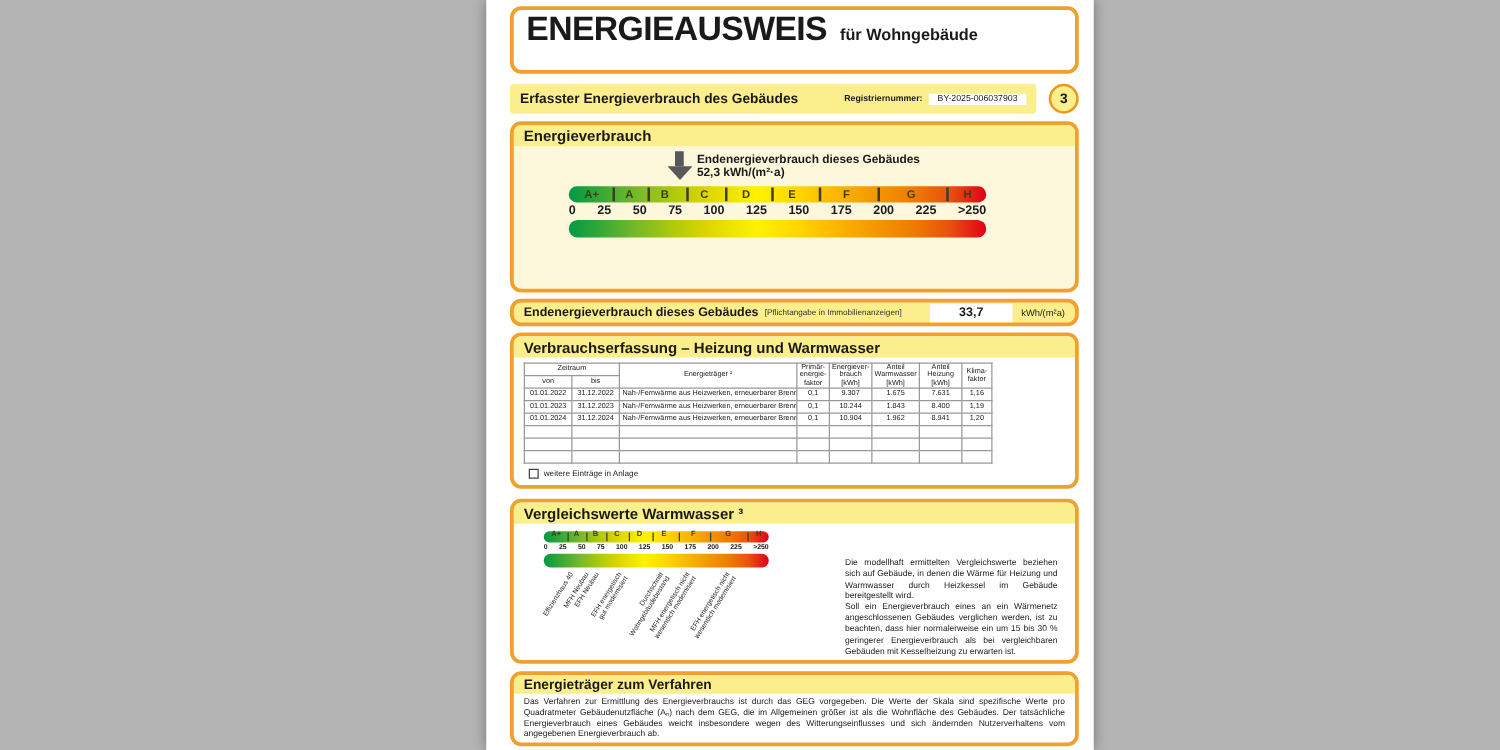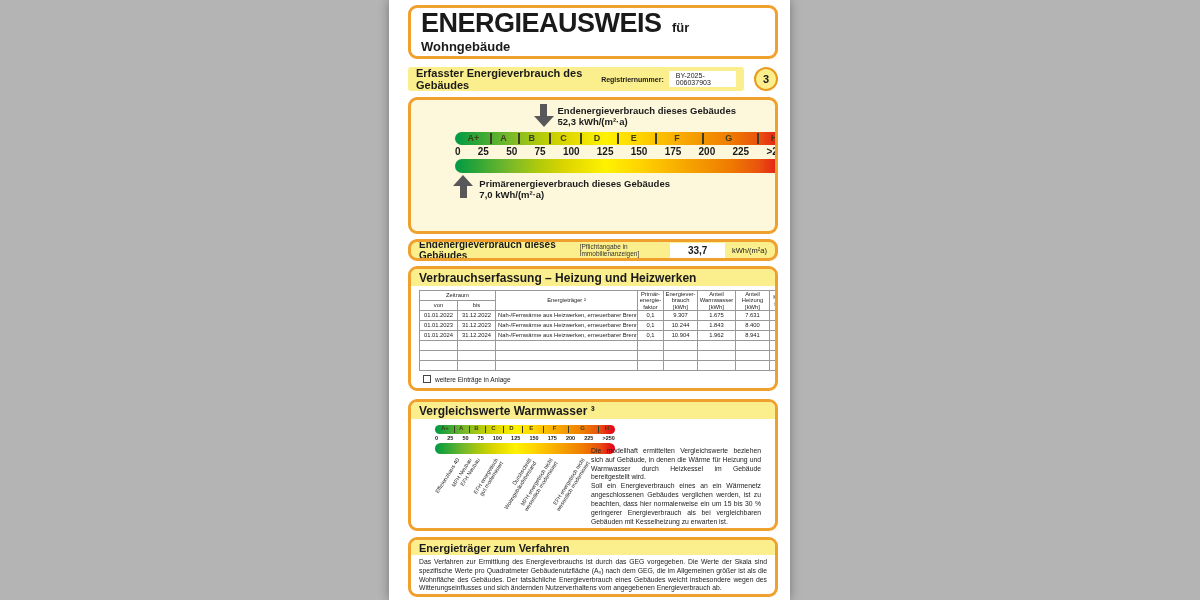--- a/index.html
+++ b/index.html
@@ -1,17 +1,17 @@
 <!DOCTYPE html>
 <html><head>
 <meta charset="utf-8">
 <style>
   html,body{margin:0;padding:0;width:1200px;height:600px;overflow:hidden;
     background:#b4b4b4;font-family:"Liberation Sans",sans-serif;color:#1a1a1a;}
-  .page{position:absolute;left:389px;top:0;width:401px;height:600px;background:#fff;
+  .page{position:absolute;left:389px;top:0;width:486px;height:600px;background:#fff;
     box-shadow:0 0 10px rgba(0,0,0,.35);padding:0 12px 0 19px;box-sizing:border-box;}
   .obox{border:3px solid #efa02d;border-radius:9px;overflow:hidden;background:#fff;}
   .band{background:#fbee8c;}
   .pre{white-space:pre-line;}
 
   
   .titlebox{margin-top:5px;padding:2px 10px 4px;height:42px;}
   .h-title{font-size:27px;font-weight:bold;letter-spacing:-.5px;line-height:1.0;}
   .h-sub{font-size:13px;font-weight:bold;margin-left:6px;}
   .h-law{font-size:7.5px;margin-top:1px;}
@@ -102,20 +102,21 @@
   <div class="secrow">
     <div class="band secbar">
       <span class="t">Erfasster Energieverbrauch des Gebäudes</span>
       <span class="rl">Registriernummer:</span>
       <span class="rv">BY-2025-006037903</span>
     </div>
     <div class="pagenum">3</div>
   </div>
 
   <div class="obox ebox">
+    <div class="band">Energieverbrauch</div>
     <div class="econt">
       <div class="scalewrap">
         <div class="markrow">
           <div class="arrow" style="left:calc(26.5% - 10px);top:4px;">
             <div class="a-shaft"></div>
               <div class="a-headd"></div>
           </div>
           <div class="mlabel" style="left:calc(26.5% + 14px);top:6px;">
             <div>Endenergieverbrauch dieses Gebäudes</div>
             <div>52,3 kWh/(m²·a)</div>
@@ -147,43 +148,33 @@
             <span>75</span>
           <span>100</span>
             <span>125</span>
           <span>150</span>
             <span>175</span>
           <span>200</span>
             <span>225</span>
           <span>&gt;250</span>
         </div>
         <div class="bbar grad"></div>
-        <div class="markrow2">
-          <div class="arrow" style="left:calc(2.5% - 10px);top:2px;">
-            <div class="a-headu"></div>
-              <div class="a-shaft"></div>
-          </div>
-          <div class="mlabel" style="left:calc(2.5% + 16px);top:6px;">
-            <div>Primärenergieverbrauch dieses Gebäudes</div>
-            <div>7,0 kWh/(m²·a)</div>
-          </div>
-        </div>
       </div>
     </div>
   </div>
 
   <div class="obox band endrow">
     <span class="l">Endenergieverbrauch dieses Gebäudes</span>
     <span class="n">[Pflichtangabe in Immobilienanzeigen]</span>
     <span class="v">33,7</span>
     <span class="u">kWh/(m²a)</span>
   </div>
 
   <div class="obox tbox">
-    <div class="band">Verbrauchserfassung – Heizung und Heizwerken</div>
+    <div class="band">Verbrauchserfassung – Heizung und Warmwasser</div>
     <table class="vt">
       <colgroup>
         <col style="width:38px">
           <col style="width:38px">
           <col style="width:142px">
           <col style="width:26px">
         <col style="width:34px">
           <col style="width:38px">
           <col style="width:34px">
           <col style="width:24px">

